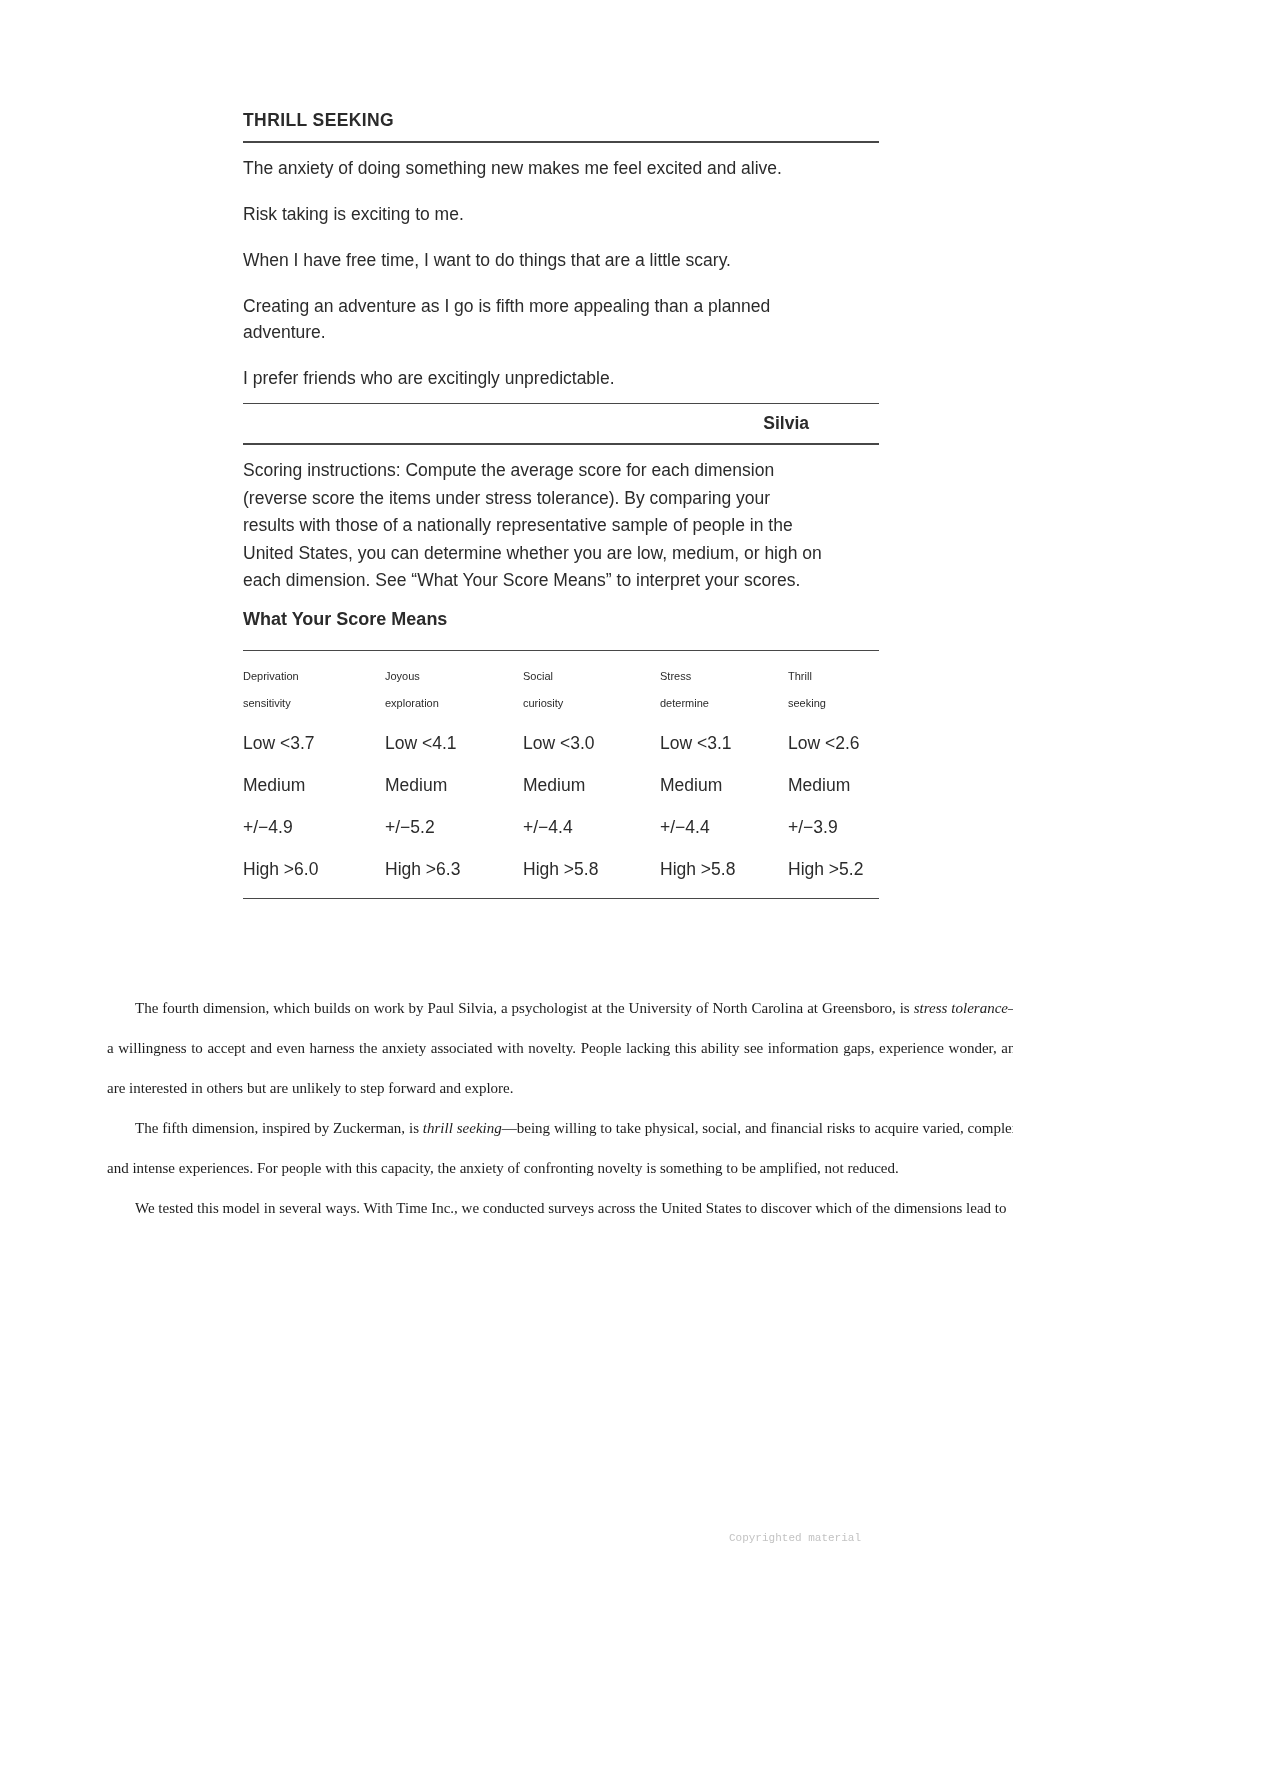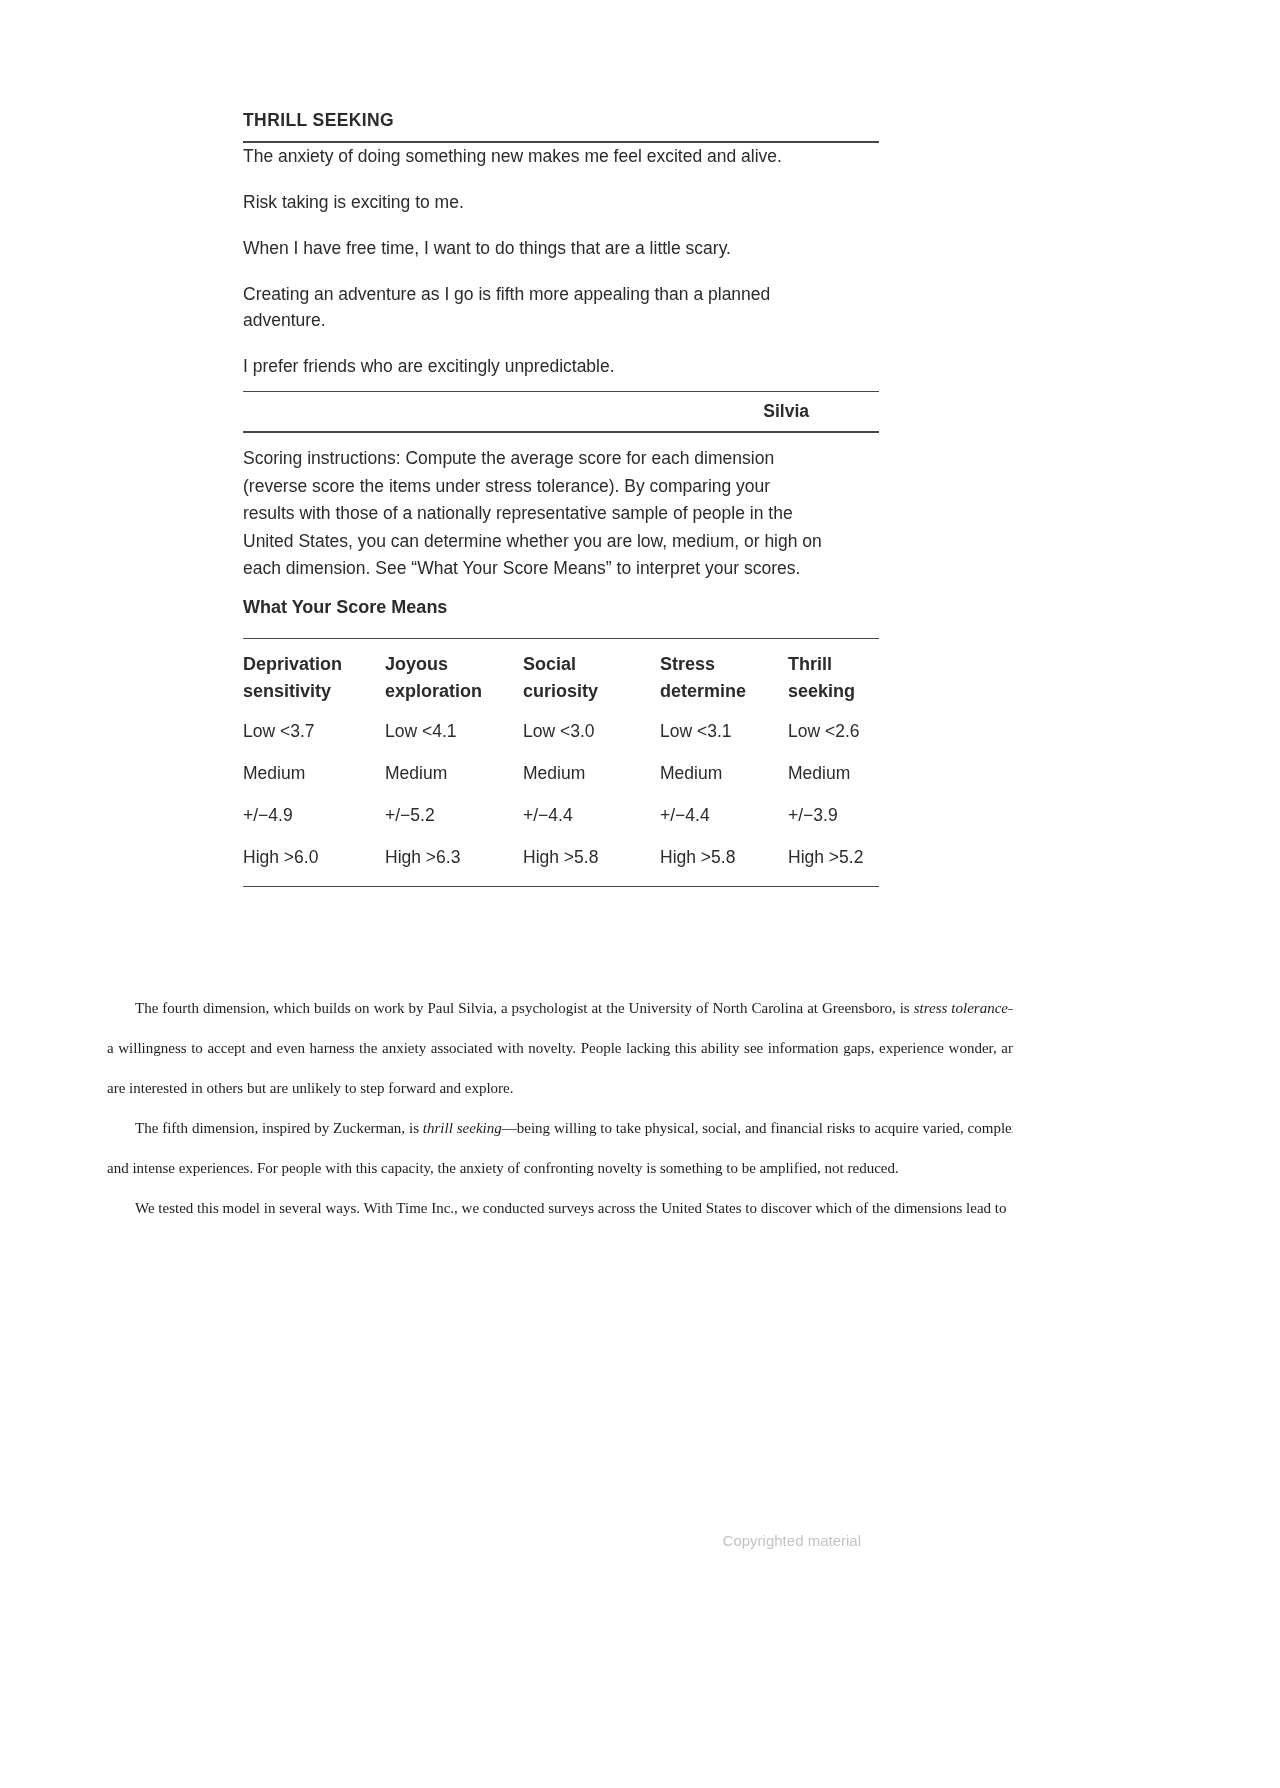--- a/index.html
+++ b/index.html
@@ -30,21 +30,21 @@
     font-weight: bold;
     letter-spacing: 0.4px;
     color: #2b2b2b;
   }
   .rule {
     border: none;
     border-top: 2px solid #474747;
     margin: 0;
   }
   .rule.thin { border-top-width: 1.5px; }
-  .items { }
+  .items { padding-top: 12px; }
   .item {
     margin: 0 0 20px 0;
     width: 572px;
     font-size: 17.5px;
     line-height: 26px;
     color: #2b2b2b;
   }
   .item:last-child { margin-bottom: 12px; }
   .total-row {
     text-align: right;
@@ -72,22 +72,22 @@
     padding: 12px 0 8px 0;
   }
   .score-col { flex: 0 0 auto; }
   .score-col.c0 { width: 142px; }
   .score-col.c1 { width: 138px; }
   .score-col.c2 { width: 137px; }
   .score-col.c3 { width: 128px; }
   .score-col.c4 { width: 91px; }
   .col-header {
     white-space: pre-line;
-    font-weight: bold;
-    font-size: 18px;
+    font-weight: normal;
+    font-size: 11px;
     line-height: 27px;
     margin-bottom: 5px;
     color: #2b2b2b;
   }
   .col-values {
     white-space: pre-line;
     font-size: 17.5px;
     line-height: 42px;
     color: #2b2b2b;
   }
@@ -108,23 +108,23 @@
     margin: 0;
     text-indent: 28px;
   }
   .body-text i { font-style: italic; }
 
   
   .watermark {
     position: absolute;
     top: 1532px;
     right: 152px;
-    font-size: 15px;
+    font-size: 11px;
     color: #c3c3c3;
-    font-family: Liberation Sans, sans-serif;
+    font-family: Liberation Mono, monospace;
   }
 </style>
 </head>
 <body>
 
 <div class="page">
 
   <section class="survey">
     <h3 class="survey-title">THRILL SEEKING</h3>
     <hr class="rule">

